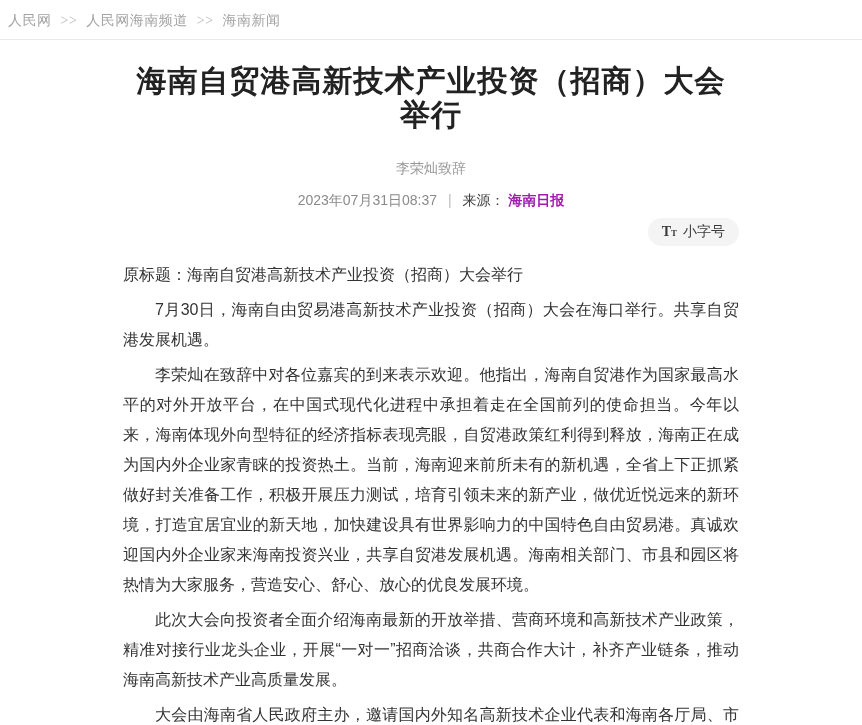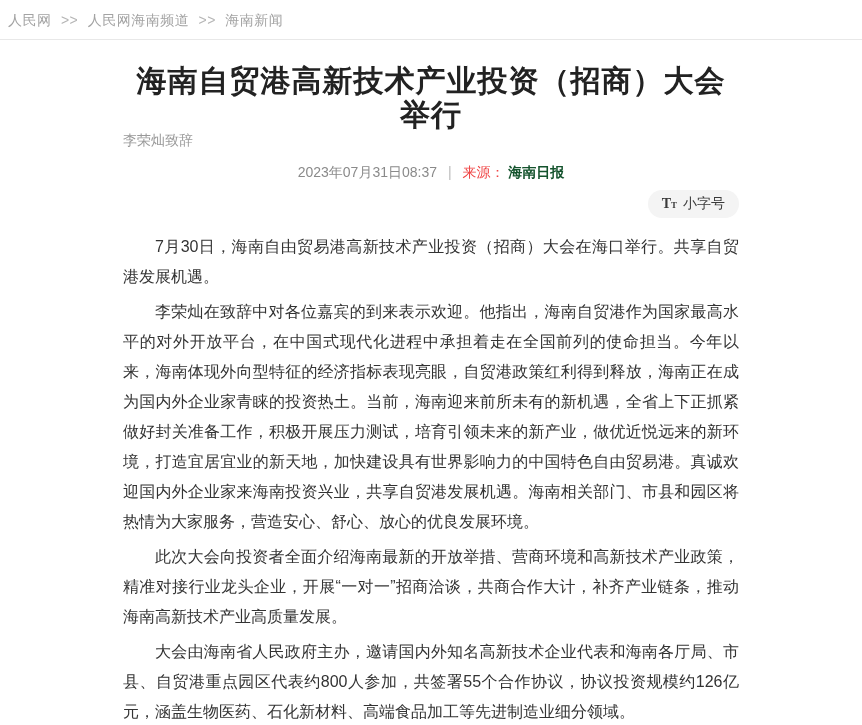--- a/index.html
+++ b/index.html
@@ -10,20 +10,21 @@
     font-family: "Liberation Sans", "DejaVu Sans", sans-serif;
     color: #333333;
     overflow: hidden;
   }
   
   .breadcrumb {
     padding: 12px 8px 9px 8px;
     font-size: 14px;
     color: #a3a3a3;
     letter-spacing: 0.5px;
+    font-family: Liberation Serif, serif;
   }
   .breadcrumb a {
     color: #a3a3a3;
     text-decoration: none;
     cursor: pointer;
   }
   .breadcrumb .sep { margin: 0 5px; color: #b5b5b5; }
   .top-divider {
     border: none;
     border-top: 1px solid #e8e8e8;
@@ -37,34 +38,35 @@
   .article-title {
     margin: 24px 0 0 0;
     text-align: center;
     font-size: 30px;
     line-height: 34px;
     font-weight: 700;
     color: #222222;
     letter-spacing: 1px;
   }
   .article-subtitle {
-    margin-top: 0;
+    margin-top: 28px;
+    text-align: center;
     font-size: 14px;
     color: #999999;
   }
   .meta {
     margin-top: 14px;
     text-align: center;
     font-size: 14px;
     color: #8a8a8a;
   }
   .meta .meta-sep { margin: 0 7px; color: #bbbbbb; }
-  .meta .source-label { color: #ef4444; }
+  .meta .source-label { color: #404040; }
   .meta .source-name {
-    color: #14532d;
+    color: #a21caf;
     font-weight: 700;
     text-decoration: none;
     cursor: pointer;
   }
   .toolbar {
     margin-top: 8px;
     display: flex;
     justify-content: flex-end;
   }
   .font-size-btn {
@@ -129,20 +131,21 @@
       <button class="font-size-btn">
         <span class="tt-icon">
             <span class="t-big">T</span>
             <span class="t-small">T</span>
           </span>
         <span>小字号</span>
       </button>
     </div>
 
     <div class="article-body">
+      <p class="original-title"><span>原标题：</span><span>海南自贸港高新技术产业投资（招商）大会举行</span></p>
 
       <p class="para">7月30日，海南自由贸易港高新技术产业投资（招商）大会在海口举行。共享自贸港发展机遇。</p>
       <p class="para">李荣灿在致辞中对各位嘉宾的到来表示欢迎。他指出，海南自贸港作为国家最高水平的对外开放平台，在中国式现代化进程中承担着走在全国前列的使命担当。今年以来，海南体现外向型特征的经济指标表现亮眼，自贸港政策红利得到释放，海南正在成为国内外企业家青睐的投资热土。当前，海南迎来前所未有的新机遇，全省上下正抓紧做好封关准备工作，积极开展压力测试，培育引领未来的新产业，做优近悦远来的新环境，打造宜居宜业的新天地，加快建设具有世界影响力的中国特色自由贸易港。真诚欢迎国内外企业家来海南投资兴业，共享自贸港发展机遇。海南相关部门、市县和园区将热情为大家服务，营造安心、舒心、放心的优良发展环境。</p>
       <p class="para">此次大会向投资者全面介绍海南最新的开放举措、营商环境和高新技术产业政策，精准对接行业龙头企业，开展“一对一”招商洽谈，共商合作大计，补齐产业链条，推动海南高新技术产业高质量发展。</p>
       <p class="para">大会由海南省人民政府主办，邀请国内外知名高新技术企业代表和海南各厅局、市县、自贸港重点园区代表约800人参加，共签署55个合作协议，协议投资规模约126亿元，涵盖生物医药、石化新材料、高端食品加工等先进制造业细分领域。</p>
 
     </div>
 
   </div>
 </div>

